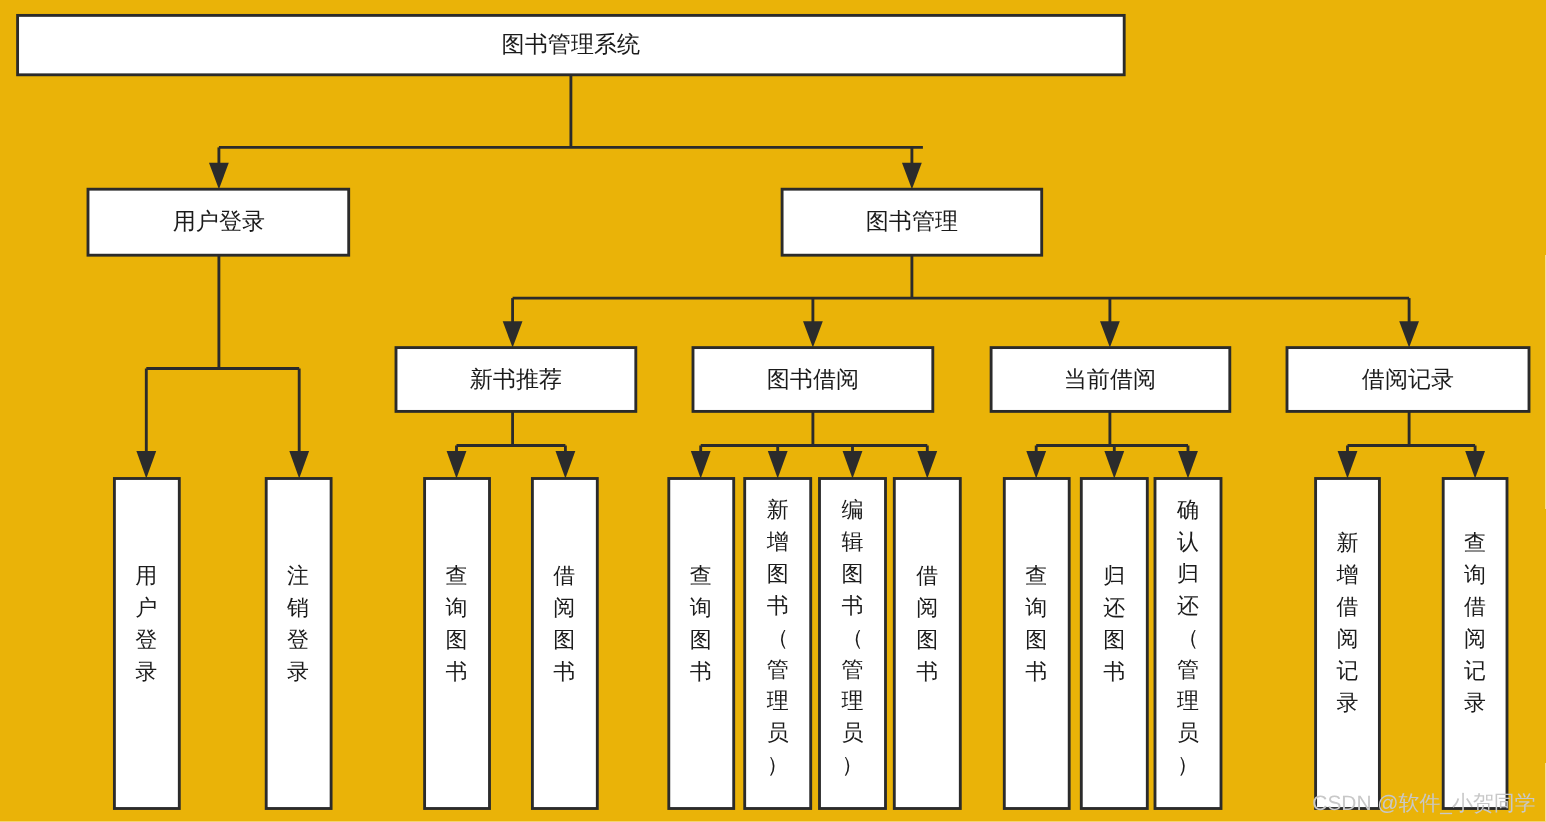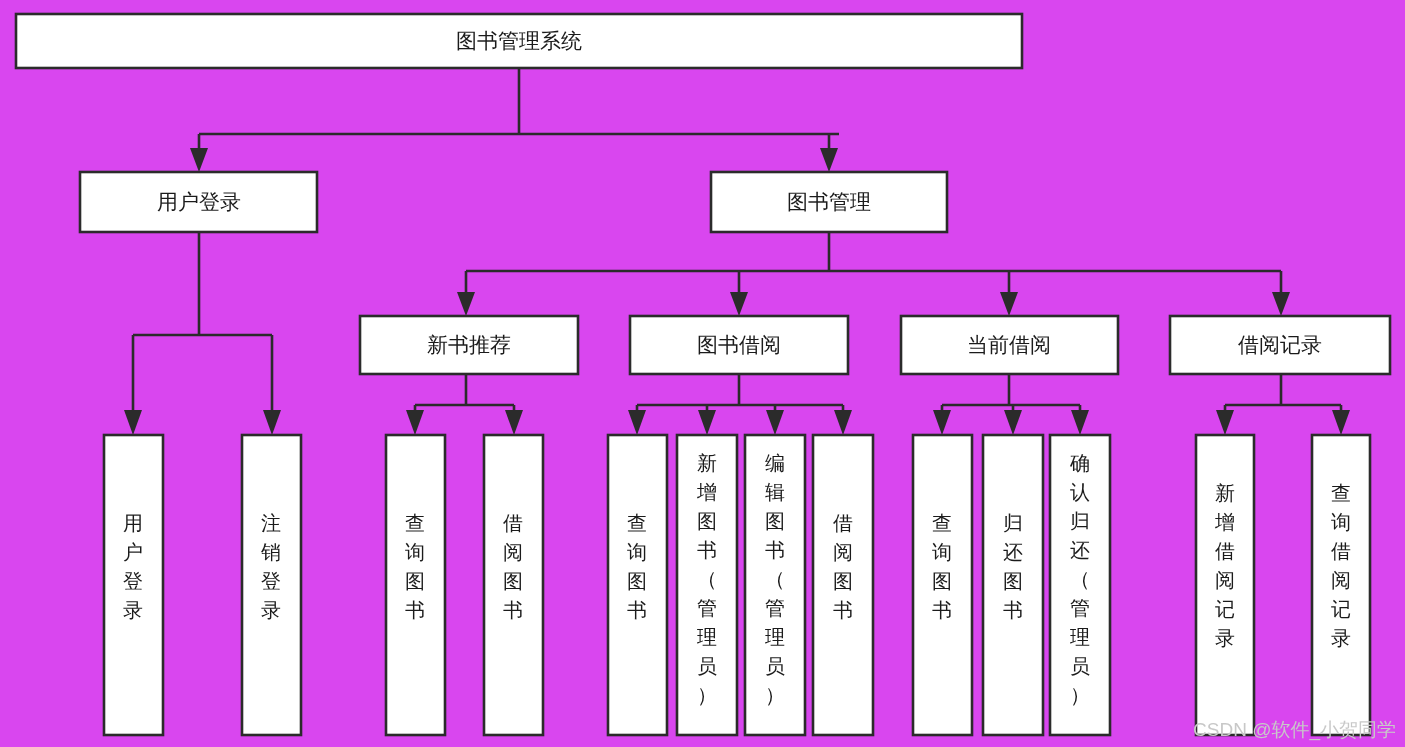--- a/index.html
+++ b/index.html
@@ -7,21 +7,21 @@
     padding: 0;
     background: #ffffff;
   }
   body {
     font-family: "Liberation Sans", "DejaVu Sans", sans-serif;
   }
   #diagram-root {
     position: relative;
     width: 1405px;
     height: 747px;
-    background: #d946ef;
+    background: #eab308;
     overflow: hidden;
   }
   svg.diagram-canvas {
     position: absolute;
     top: 0;
     left: 0;
     width: 1405px;
     height: 747px;
     display: block;
   }

